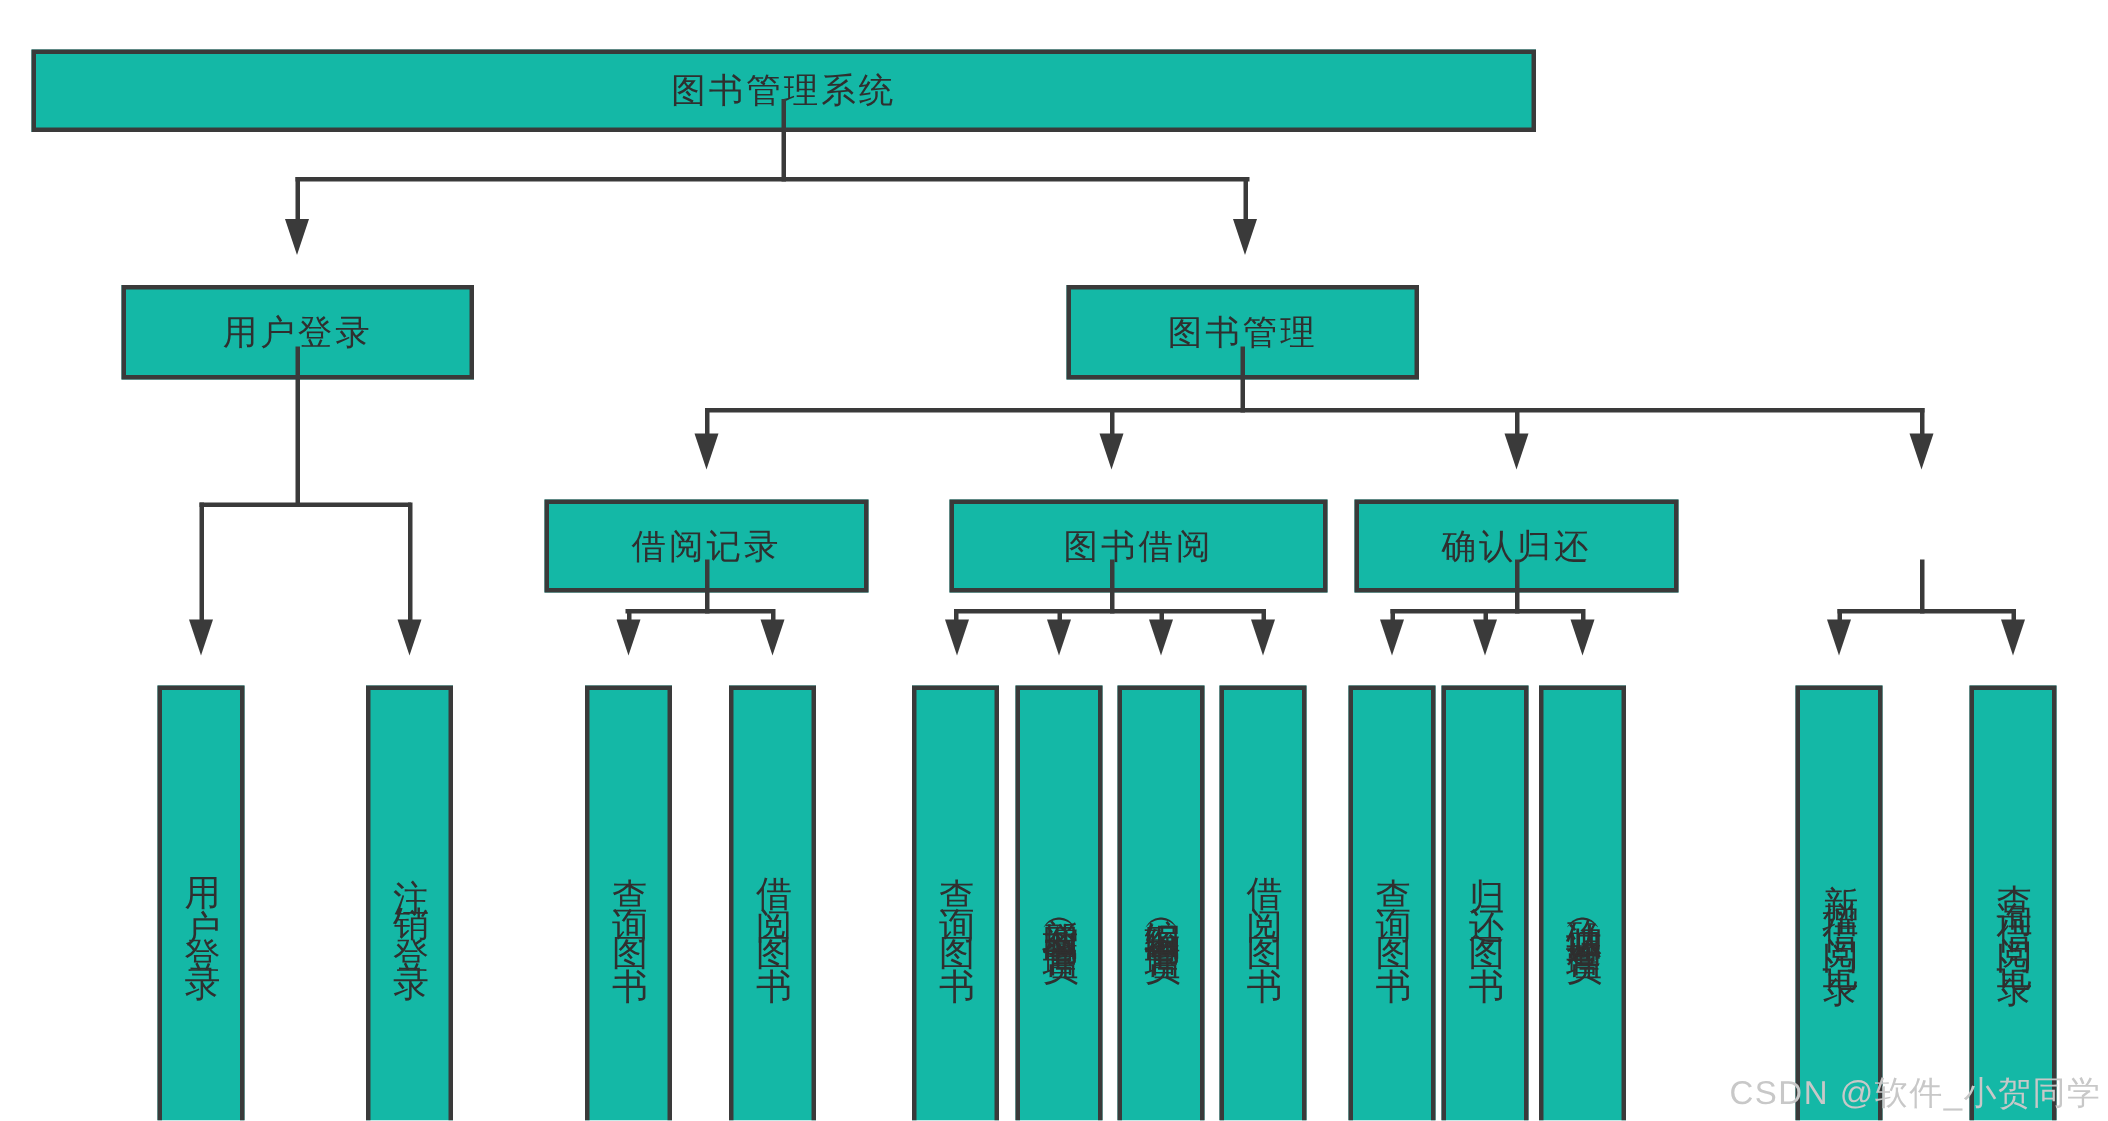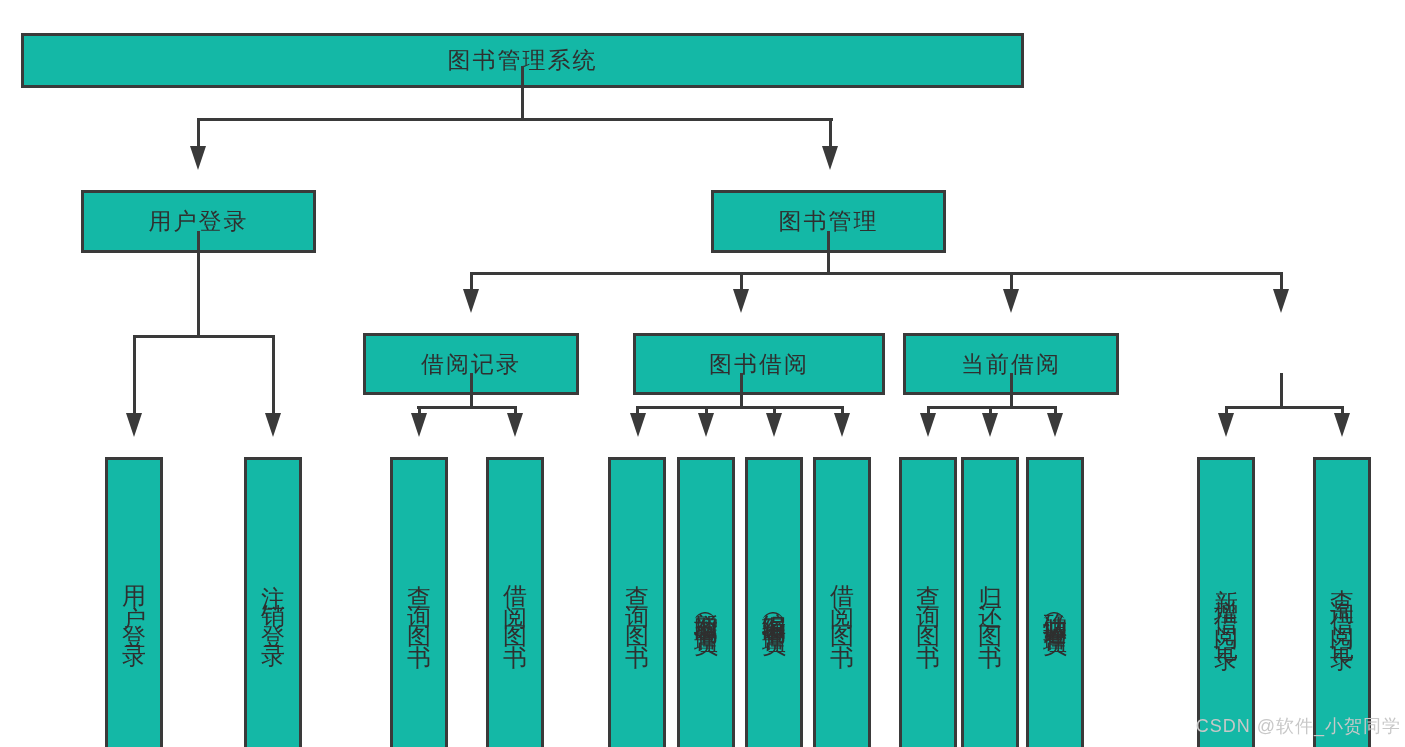--- a/index.html
+++ b/index.html
@@ -31,36 +31,36 @@
   .leaf.l{letter-spacing:3px;}
   .vline{position:absolute;width:3px;background:var(--line);}
   .hline{position:absolute;height:3px;background:var(--line);}
   .arrow{
     position:absolute;width:0;height:0;
     border-left:8px solid transparent;border-right:8px solid transparent;
     border-top:24px solid var(--line);
   }
   .watermark{
     position:absolute;top:714px;right:4px;z-index:5;
-    font-size:18px;color:var(--wm);letter-spacing:1px;
+    font-size:22px;color:var(--wm);letter-spacing:1px;
   }
 </style>
 </head>
 <body>
 
 <div class="canvas">
 
   <div class="box" style="left:21px;top:13px;width:1003px;height:55px">图书管理系统</div>
 
   <div class="box" style="left:81px;top:170px;width:235px;height:63px">用户登录</div>
   <div class="box" style="left:711px;top:170px;width:235px;height:63px">图书管理</div>
 
   <div class="box" style="left:363px;top:313px;width:216px;height:62px">借阅记录</div>
   <div class="box" style="left:633px;top:313px;width:252px;height:62px">图书借阅</div>
-  <div class="box" style="left:903px;top:313px;width:216px;height:62px">当前借阅</div>
+  <div class="box" style="left:903px;top:313px;width:216px;height:62px">确认归还</div>
 
   <div class="box leaf s" style="left:105px">用户登录</div>
   <div class="box leaf s" style="left:244px">注销登录</div>
 
   <div class="box leaf s" style="left:390px">查询图书</div>
   <div class="box leaf s" style="left:486px">借阅图书</div>
 
   <div class="box leaf s" style="left:608px">查询图书</div>
   <div class="box leaf l" style="left:677px">新增图书（管理员）</div>
   <div class="box leaf l" style="left:745px">编辑图书（管理员）</div>

